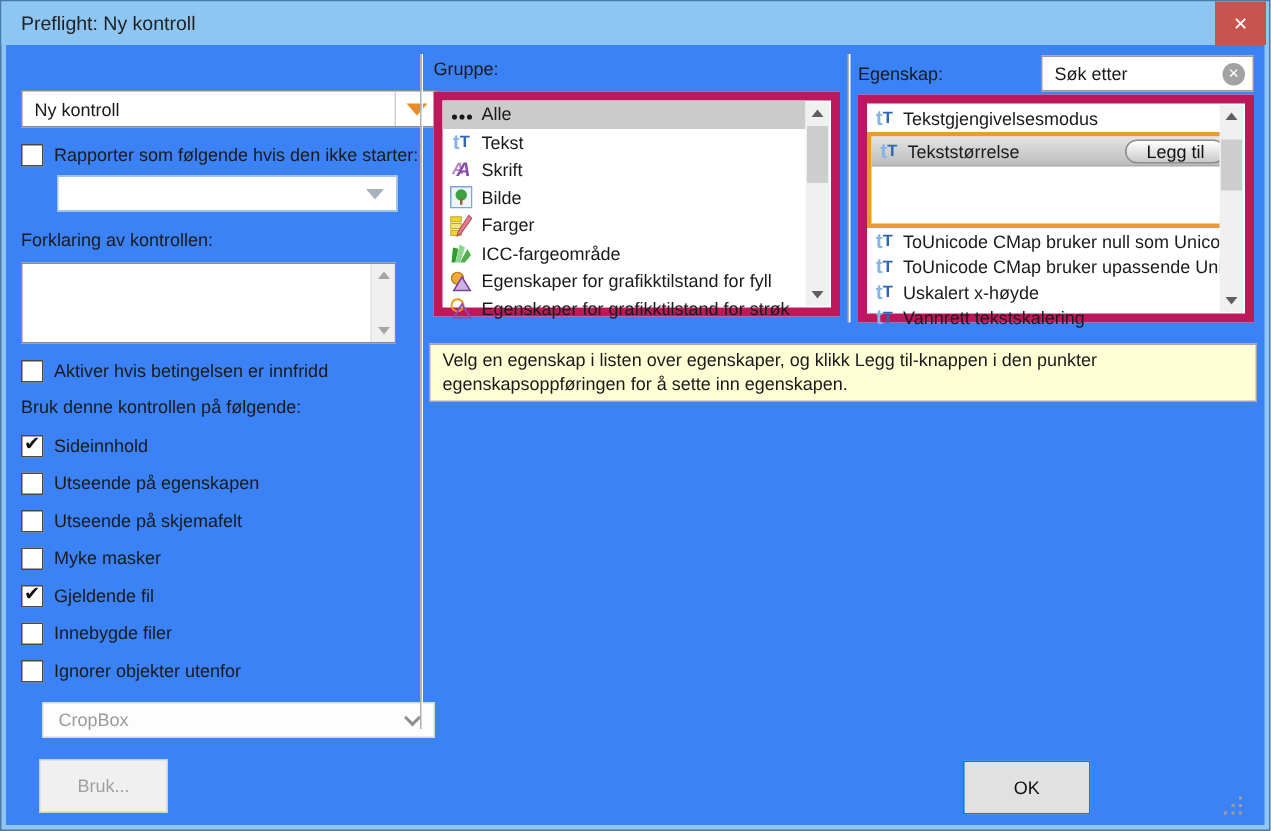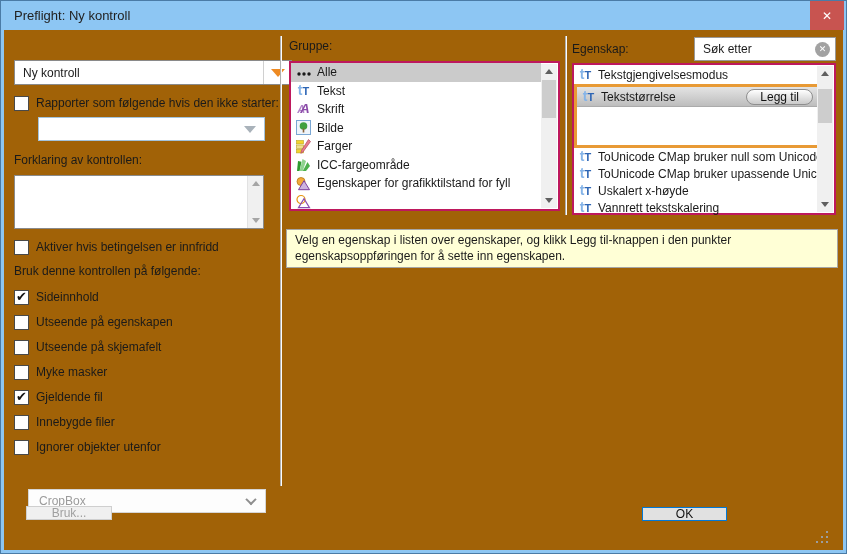--- a/index.html
+++ b/index.html
@@ -1,18 +1,18 @@
 <!DOCTYPE html>
 <html><head>
 <meta charset="utf-8">
 <style>
   * { margin:0; padding:0; box-sizing:border-box; }
   html,body { background:#ffffff; font-family:"Liberation Sans","DejaVu Sans",sans-serif; }
   .dialog {
-    position:relative; width:847px; height:554px; background:#a16207; overflow:hidden;
+    position:relative; width:847px; height:554px; background:#3b82f6; overflow:hidden;
     box-shadow: inset 0 0 0 1px #4a7ba6, inset 0 0 0 4px #8dc6f3;
     font-size:12px; color:#1a1a1a;
   }
   .lbl { position:absolute; white-space:nowrap; color:#1a1a1a; }
 
   
   .titlebar { position:absolute; left:1px; top:1px; width:845px; height:29px; background:#8dc6f3; }
   .title { position:absolute; left:13px; top:7px; font-size:13px; color:#222; }
   .closebtn { position:absolute; left:810px; top:1px; width:34px; height:29px; background:#c85450;
               display:flex; align-items:center; justify-content:center; color:#fff; font-size:12px; font-weight:bold; cursor:default; }
@@ -43,21 +43,21 @@
   .sarr.up { top:0; } .sarr.down { bottom:0; }
   .tri-up-s   { width:0;height:0;border-left:4px solid transparent;border-right:4px solid transparent;border-bottom:5px solid #5f5f5f; }
   .tri-down-s { width:0;height:0;border-left:4px solid transparent;border-right:4px solid transparent;border-top:5px solid #5f5f5f; }
   .sbar.dim .tri-up-s { border-bottom-color:#a5a5a5; } .sbar.dim .tri-down-s { border-top-color:#a5a5a5; }
   .sthumb { position:absolute; left:1px; width:14px; background:#cdcdcd; }
 
   
   .vsep { position:absolute; width:0; border-left:1px solid #b0b0b0; border-right:1px solid #fcfcfc; }
 
   
-  .listbox { position:absolute; background:#fff; border:2px solid #be185d; }
+  .listbox { position:absolute; background:#fff; border:6px solid #be185d; }
   .grow { display:flex; align-items:center; gap:5px; height:18.5px; padding-left:4px; white-space:nowrap; overflow:hidden; width:calc(100% - 17px); }
   .grow.selected { background:#cbcbcb; }
   .gicon { display:inline-flex; width:17px; justify-content:center; align-items:center; flex:0 0 17px; }
 
   .ticon { display:inline-flex; width:17px; justify-content:center; align-items:flex-end; flex:0 0 17px; }
   .ticon em { font-style:normal; font-weight:bold; color:#85b4e8; font-size:14px; line-height:13px; }
   .ticon strong { color:#2e66b5; font-size:11px; line-height:11px; font-weight:bold; }
   .aicon { display:inline-flex; width:17px; justify-content:center; align-items:flex-end; flex:0 0 17px; }
   .aicon em { font-style:italic; font-weight:bold; color:#b183c8; font-size:11px; line-height:11px; }
   .aicon strong { font-style:italic; font-weight:bold; color:#8b4ba8; font-size:13px; line-height:12px; margin-left:-5px; }
@@ -77,21 +77,21 @@
   .search { position:absolute; left:694px; top:37px; width:142px; height:24px; background:#fff; border:1px solid #999; display:flex; align-items:center; }
   .search input { flex:1; border:none; outline:none; background:transparent; font:inherit; color:#1a1a1a; padding-left:8px; min-width:0; }
   .clearbtn { width:15px; height:15px; border-radius:50%; background:#a2a2a2; color:#fff; font-size:9px; font-weight:bold;
               display:flex; align-items:center; justify-content:center; margin-right:5px; flex:0 0 15px; }
 
   
   .infobox { position:absolute; left:286px; top:229px; width:552px; height:39px; background:#ffffd6; border:1px solid #a6a6a6;
              padding:3px 8px; line-height:15.5px; color:#1a1a1a; }
 
   
-  .pushbtn { position:absolute; height:14px; background:#e1e1e1; border:1px solid #a9a9a9;
+  .pushbtn { position:absolute; height:36px; background:#e1e1e1; border:1px solid #a9a9a9;
              display:flex; align-items:center; justify-content:center; color:#111; }
   .pushbtn.focus { border:1px solid #0078d7; }
   .pushbtn.disabled { background:#f0f0f0; border:1px solid #cfcfcf; color:#a0a0a0; }
 
   .grip { position:absolute; left:815px; top:530px; width:16px; height:16px; }
   .grip i { position:absolute; width:2px; height:2px; background:#9d9d9d; }
 </style>
 </head>
 <body>
 
@@ -171,21 +171,21 @@
   </div>
   <div class="cbrow" style="left:14px;top:414px">
     <span class="cb"></span>
     <span>Innebygde filer</span>
   </div>
   <div class="cbrow" style="left:14px;top:439px">
     <span class="cb"></span>
     <span>Ignorer objekter utenfor</span>
   </div>
 
-  <div class="combo disabled noline" style="left:28px;top:489px;width:238px;height:24px">
+  <div class="combo disabled noline" style="left:28px;top:468px;width:262px;height:24px">
     <span class="val" style="left:10px">CropBox</span>
     <span class="btn">
         <span class="chev"></span>
       </span>
   </div>
 
   <div class="pushbtn disabled" style="left:26px;top:506px;width:86px">
     <span>Bruk...</span>
   </div>
 
@@ -259,20 +259,21 @@
       </span>
       <span>Egenskaper for grafikktilstand for fyll</span>
     </div>
     <div class="grow">
       <span class="gicon">
         <svg width="15" height="15">
           <circle cx="5" cy="5.5" r="4" fill="none" stroke="#e8940f" stroke-width="1.2"></circle>
           <polygon points="2.5,13.7 13.5,13.7 8,4.7" fill="none" stroke="#8a4fb0" stroke-width="1.2"></polygon>
         </svg>
       </span>
+      <span>Egenskaper for grafikktilstand for strøk</span>
     </div>
 
     <span class="sbar" style="right:1px;top:1px;bottom:1px;border-left:none">
       <span class="sarr up">
           <span class="tri-up-s"></span>
         </span>
       <span class="sthumb" style="top:16px;height:38px"></span>
       <span class="sarr down">
           <span class="tri-down-s"></span>
         </span>

